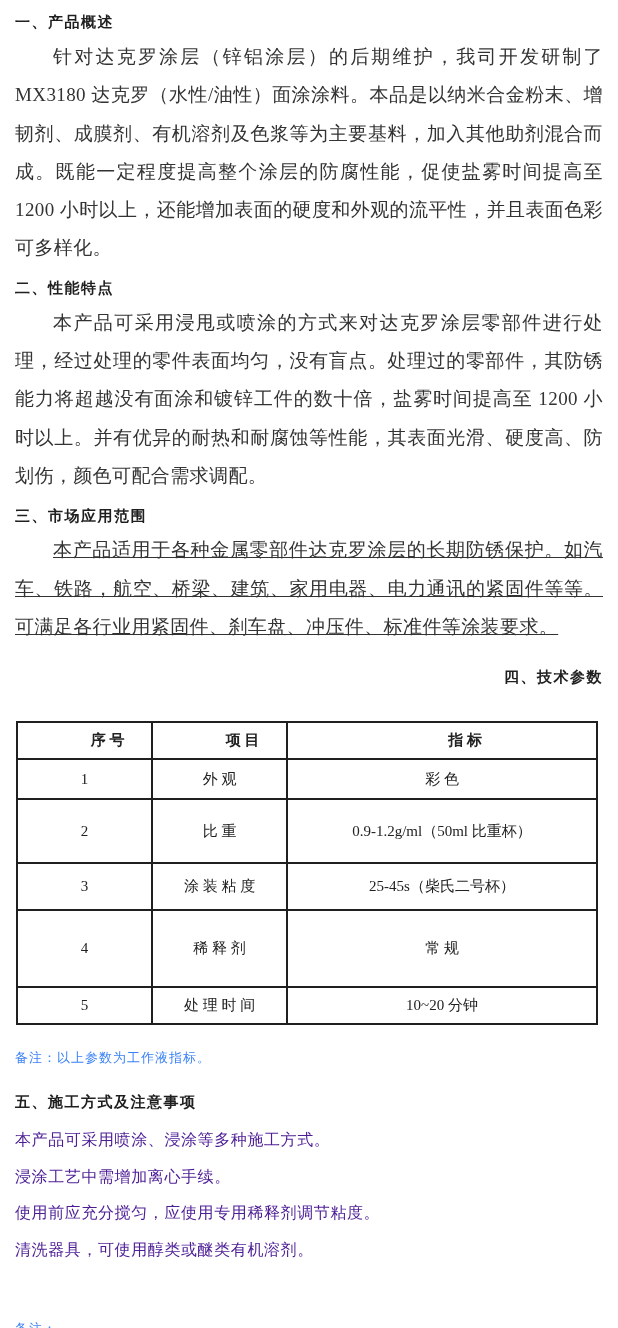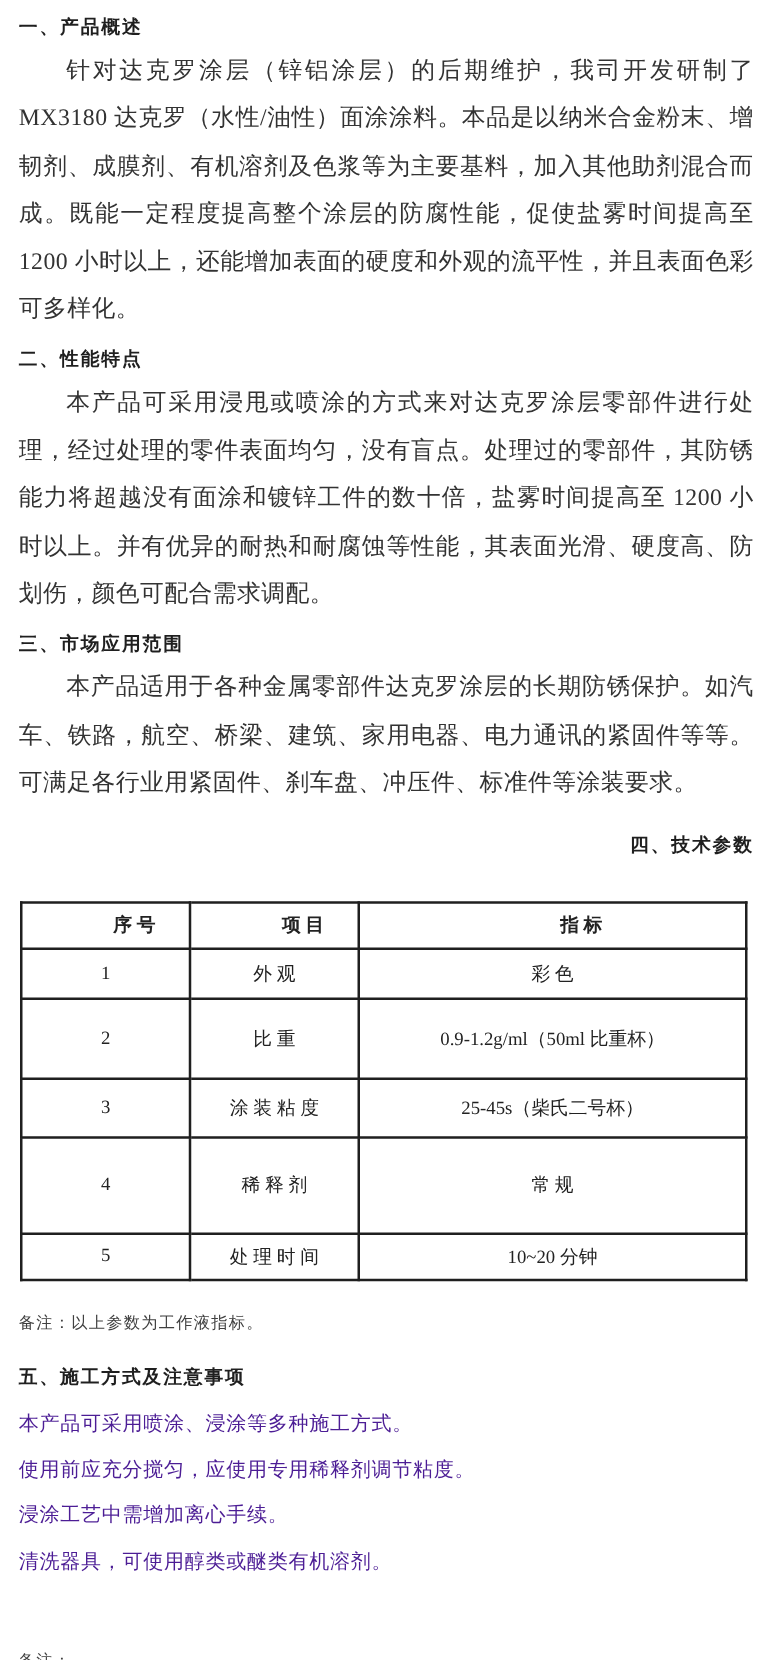--- a/index.html
+++ b/index.html
@@ -29,21 +29,21 @@
   #h5 { margin-top: 26px; }
   .para {
     font-size: 19px;
     line-height: 38.3px;
     letter-spacing: 0.4px;
     text-indent: 2em;
     margin: 6px 0 0 0;
     text-align: justify;
     color: #333333;
   }
-  #p3 { margin-top: 5px; }
+  #p3 { margin-top: 5px; text-decoration: underline; }
   table.tech {
     border-collapse: collapse;
     table-layout: fixed;
     width: 580px;
     margin: 34px 0 0 1px;
     font-size: 15px;
     color: #222222;
   }
   table.tech th, table.tech td {
     border: 2px solid #1f1f1f;
@@ -61,21 +61,21 @@
   tbody tr:nth-child(1) { height: 40px; }
   tbody tr:nth-child(2) { height: 64px; }
   tbody tr:nth-child(3) { height: 47px; }
   tbody tr:nth-child(4) { height: 77px; }
   tbody tr:nth-child(5) { height: 37px; }
   .note {
     font-size: 13px;
     line-height: 16px;
     letter-spacing: 1px;
     margin: 25px 0 0 0;
-    color: #404040;
+    color: #3b82f6;
   }
   .s5line {
     font-size: 16px;
     line-height: 16px;
     letter-spacing: 0.6px;
     margin: 20.5px 0 0 0;
     color: #4c1d95;
   }
   #l1 { margin-top: 20px; }
   #remarks-label { margin-top: 63px; }
@@ -137,20 +137,20 @@
         <td>处 理 时 间</td>
         <td>10~20 分钟</td>
       </tr>
     </tbody>
   </table>
 
   <p class="note" id="table-note">备注：以上参数为工作液指标。</p>
 
   <h2 class="sec-h" id="h5">五、施工方式及注意事项</h2>
   <p class="s5line" id="l1">本产品可采用喷涂、浸涂等多种施工方式。</p>
+  <p class="s5line" id="l3">浸涂工艺中需增加离心手续。</p>
   <p class="s5line" id="l2">使用前应充分搅匀，应使用专用稀释剂调节粘度。</p>
-  <p class="s5line" id="l3">浸涂工艺中需增加离心手续。</p>
   <p class="s5line" id="l4">清洗器具，可使用醇类或醚类有机溶剂。</p>
 
   <p class="note" id="remarks-label">备注：</p>
   <p class="note" id="rm2">2、安全健康防护，请参阅我公司发布的 MSDS。</p>
 
 </div>
 
 </body></html>

